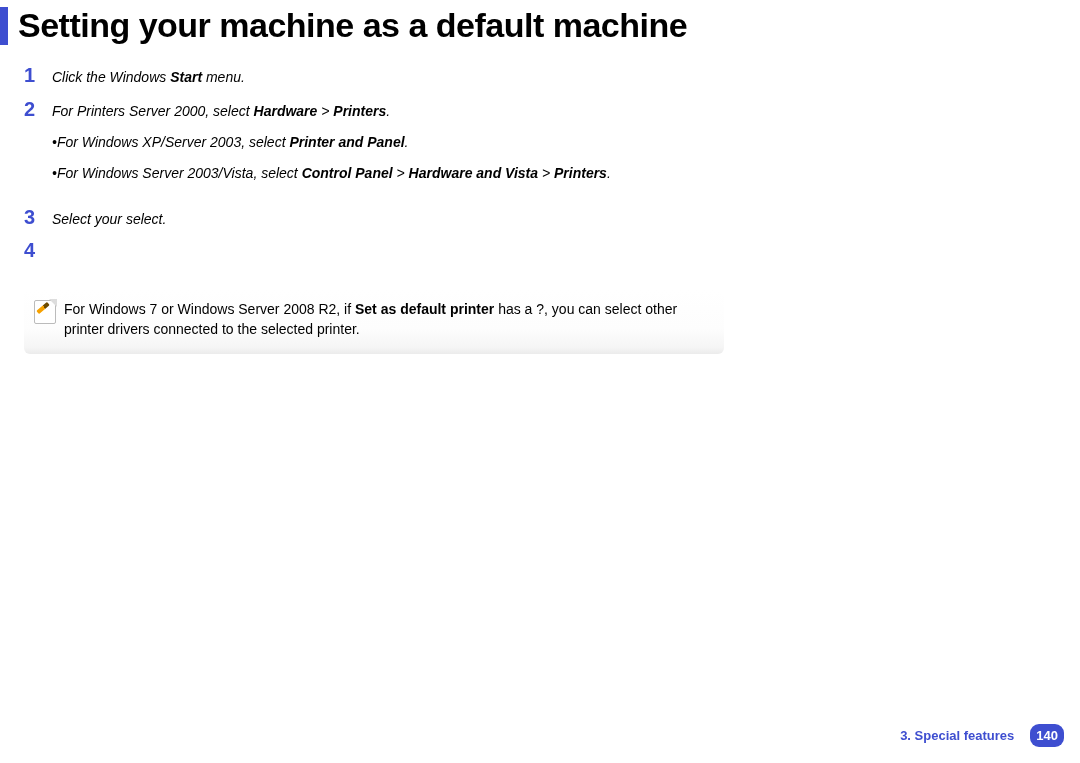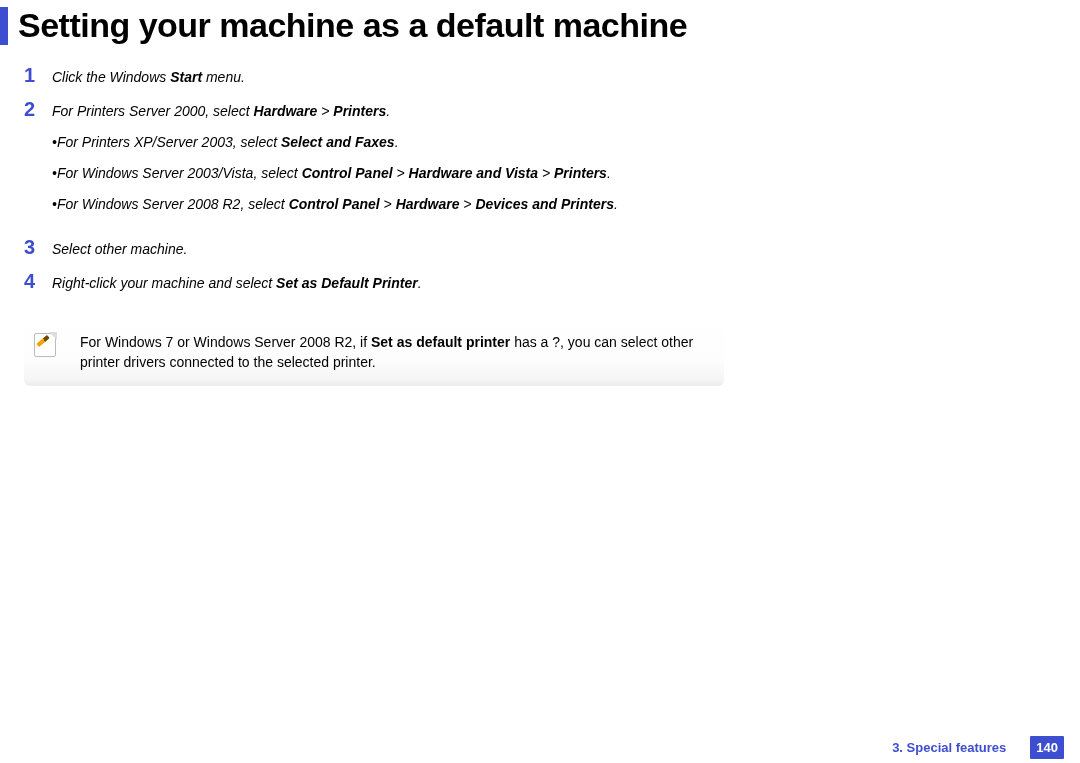--- a/index.html
+++ b/index.html
@@ -65,21 +65,21 @@
     margin: 12px 0 12px 0;
   }
   .step2 .body > .sub { margin-left: 0; }
   .note-box {
     margin-top: 30px;
     width: 700px;
     padding: 10px 14px 14px 10px;
     background: linear-gradient(#ffffff,#fdfdfd 60%,#f5f5f5 90%,#ebebeb);
     border-radius: 6px;
     display: flex;
-    gap: 24px;
+    gap: 8px;
   }
   .note-icon {
     width: 22px; height: 24px;
     flex-shrink: 0;
     position: relative;
   }
   .note-icon .paper {
     position: absolute; inset: 0;
     background: #fff;
     border: 1px solid #bbb;
@@ -100,37 +100,37 @@
     transform: rotate(-40deg);
     border-radius: 1px;
   }
   .note-text {
     font-size: 14px;
     line-height: 1.4;
   }
   .footer {
     position: absolute;
     right: 16px;
-    bottom: 4px;
+    bottom: 16px;
     display: flex;
     align-items: center;
-    gap: 24px;
+    gap: 16px;
   }
   .footer .section {
     color: #3e4ed0;
     font-weight: 700;
     font-size: 13px;
   }
   .footer .pgnum {
     background: #3e4ed0;
     color: #fff;
     font-weight: 700;
     font-size: 13px;
     padding: 4px 6px;
-    border-radius: 1px;
+    border-radius: 9px;
   }
   b { font-weight: 700; }
 </style>
 </head>
 <body>
 
 <div class="page">
 
   <div class="title-wrap">
     <div class="title-bar"></div>
@@ -145,43 +145,37 @@
         <span>Click the Windows </span><b>Start</b><span> menu.</span>
       </div>
     </div>
 
     <div class="step step2">
       <div class="num">2</div>
       <div class="body">
         <span>For Printers Server 2000, select </span><b>Hardware</b><span> &gt; </span><b>Printers</b><span>.</span>
 
         <div class="sub">
-          <span>•For Printers XP/Server 2003, select </span><b>Select and Faxes</b><span>.</span>
+          <span>•For Windows XP/Server 2003, select </span><b>Printer and Panel</b><span>.</span>
         </div>
         <div class="sub">
           <span>•For Windows Server 2003/Vista, select </span><b>Control Panel</b><span> &gt; </span><b>Hardware and Vista</b><span> &gt; </span><b>Printers</b><span>.</span>
-        </div>
-        <div class="sub">
-          <span>•For Windows Server 2008 R2, select </span><b>Control Panel</b><span> &gt; </span><b>Hardware</b><span> &gt; </span><b>Devices and Printers</b><span>.</span>
         </div>
       </div>
     </div>
 
     <div class="step">
       <div class="num">3</div>
       <div class="body">
-        <span>Select other machine.</span>
+        <span>Select your select.</span>
       </div>
     </div>
 
     <div class="step">
       <div class="num">4</div>
-      <div class="body">
-        <span>Right-click your machine and select </span><b>Set as Default Printer</b><span>.</span>
-      </div>
     </div>
 
     <div class="note-box">
       <div class="note-icon">
         <div class="paper"></div>
         <div class="fold"></div>
         <div class="pen"></div>
       </div>
       <div class="note-text">
         <span>For Windows 7 or Windows Server 2008 R2, if </span><b>Set as default printer</b><span> has a ?, you can select other printer drivers connected to the selected printer.</span>

